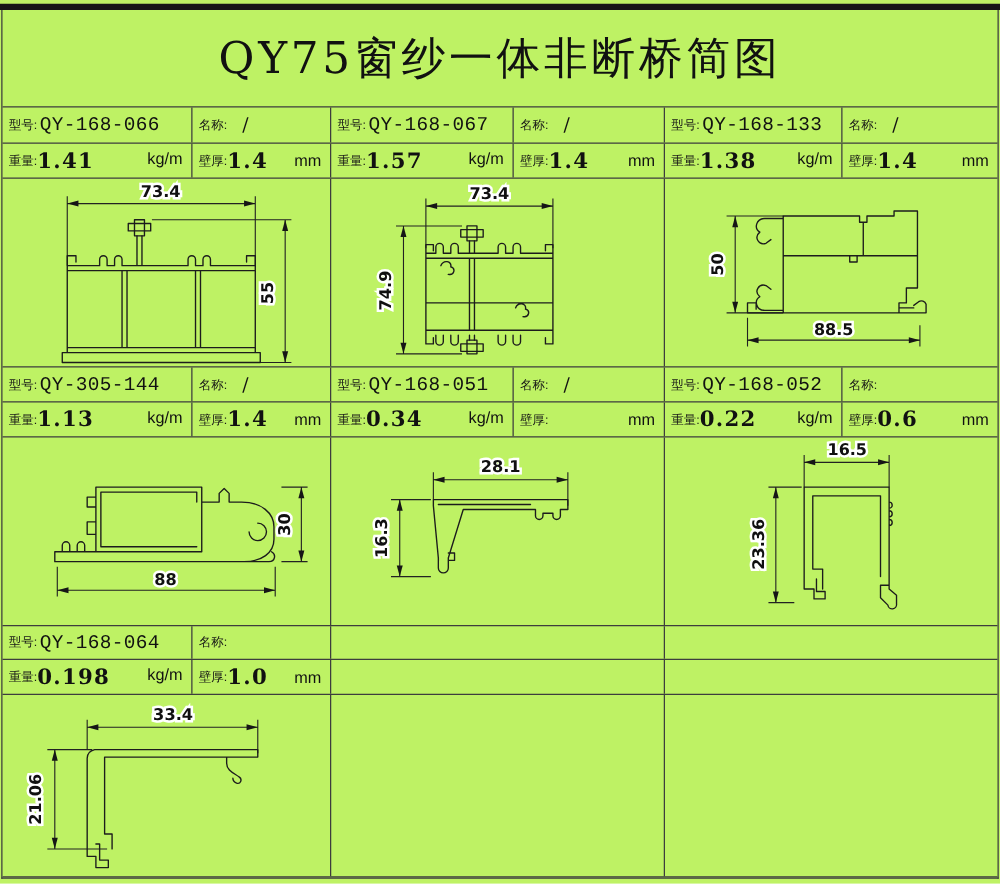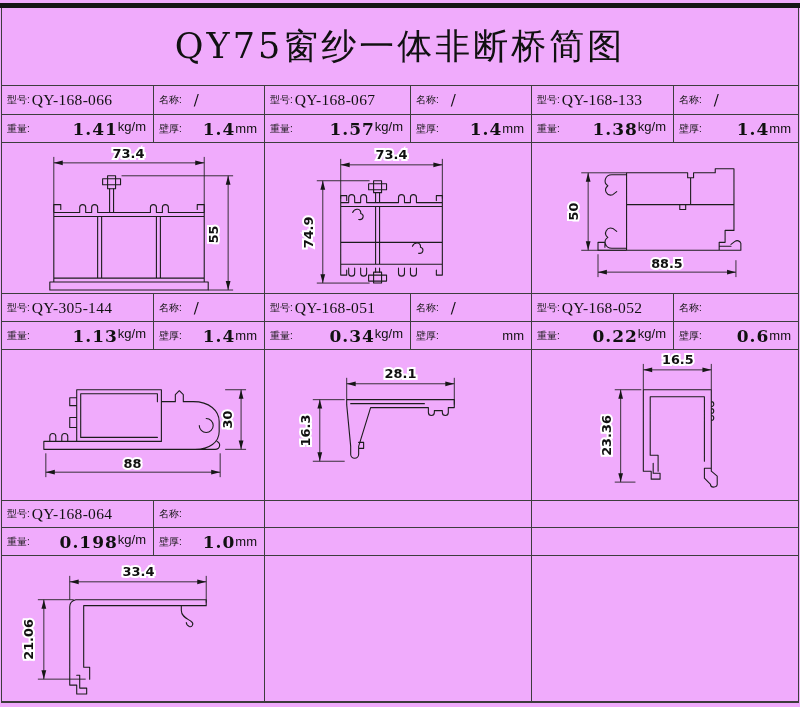--- a/index.html
+++ b/index.html
@@ -1,16 +1,16 @@
 <!DOCTYPE html>
 <html><head>
 <meta charset="utf-8">
 <style>
   html,body{margin:0;padding:0;background:#fff}
-  .sheet{position:relative;width:800px;height:707px;background:#f0abfc;color:#111;
+  .sheet{position:relative;width:800px;height:707px;background:#bef264;color:#111;
          font-family:"Liberation Sans",sans-serif;overflow:hidden}
   .topbar{height:5px;background:#161616;margin-top:3px}
   .grid{margin:0 1px;width:798px;box-sizing:border-box;
         border-left:1px solid #3d3d3d;border-right:1px solid #3d3d3d;border-bottom:1px solid #3d3d3d}
   .row{display:flex;box-sizing:border-box;border-bottom:1px solid #3d3d3d}
   .row.last{border-bottom:1px solid #3d3d3d}
   .title-row{height:78px;display:flex;align-items:center;justify-content:center;
              box-sizing:border-box;border-bottom:1px solid #3d3d3d}
   .title{font-family:"DejaVu Serif",serif;font-size:35px;letter-spacing:3px;font-weight:500}
   .ira{height:29px}.irb{height:28px}
@@ -18,23 +18,23 @@
   .ira3{height:27px}.irb3{height:28px}
   .dr1{height:151px}.dr2{height:151px}.dr3{height:146px}
   .cell{box-sizing:border-box;border-right:1px solid #3d3d3d;display:flex;align-items:center;
         padding:0 5px;overflow:hidden;white-space:nowrap}
   .cell:last-child{border-right:none}
   .w1{width:152px}.w2{width:111px}.w3{width:146px}.w4{width:121px}.w5{width:142px}.w6{flex:1}
   .dcell{box-sizing:border-box;border-right:1px solid #3d3d3d;padding:0;overflow:hidden}
   .dcell:last-child{border-right:none}
   .dw1{width:263px}.dw2{width:267px}.dw3{flex:1}
   .lbl{font-size:10px;color:#161616}
-  .mval{font-family:Liberation Serif, serif;font-size:15.5px;letter-spacing:.3px;margin-left:2px}
+  .mval{font-family:Liberation Mono, monospace;font-size:15.5px;letter-spacing:.3px;margin-left:2px}
   .nval{font-family:"DejaVu Serif",serif;font-size:15px;margin-left:12px}
-  .bval{font-family:"DejaVu Serif",serif;font-weight:700;font-size:17px;flex:1;text-align:right;letter-spacing:1px}
+  .bval{font-family:"DejaVu Serif",serif;font-weight:700;font-size:17px;flex:1;text-align:left;letter-spacing:1px}
   .ukg{font-size:13px;align-self:flex-start;margin-top:4px;padding-right:2px}
   .umm{font-size:13px;padding-right:2px}
   svg{display:block;width:100%;height:100%}
   .pl{fill:none;stroke:#1c1c1c;stroke-width:1.1;stroke-linecap:round;stroke-linejoin:round}
   .dl{fill:none;stroke:#222;stroke-width:.9}
   .ar{fill:#161616;stroke:none}
   .dim{font-family:"DejaVu Sans",sans-serif;font-size:13px;font-weight:bold;fill:#101010;
        text-anchor:middle;paint-order:stroke;stroke:#fff;stroke-width:4px}
 </style>
 </head>

